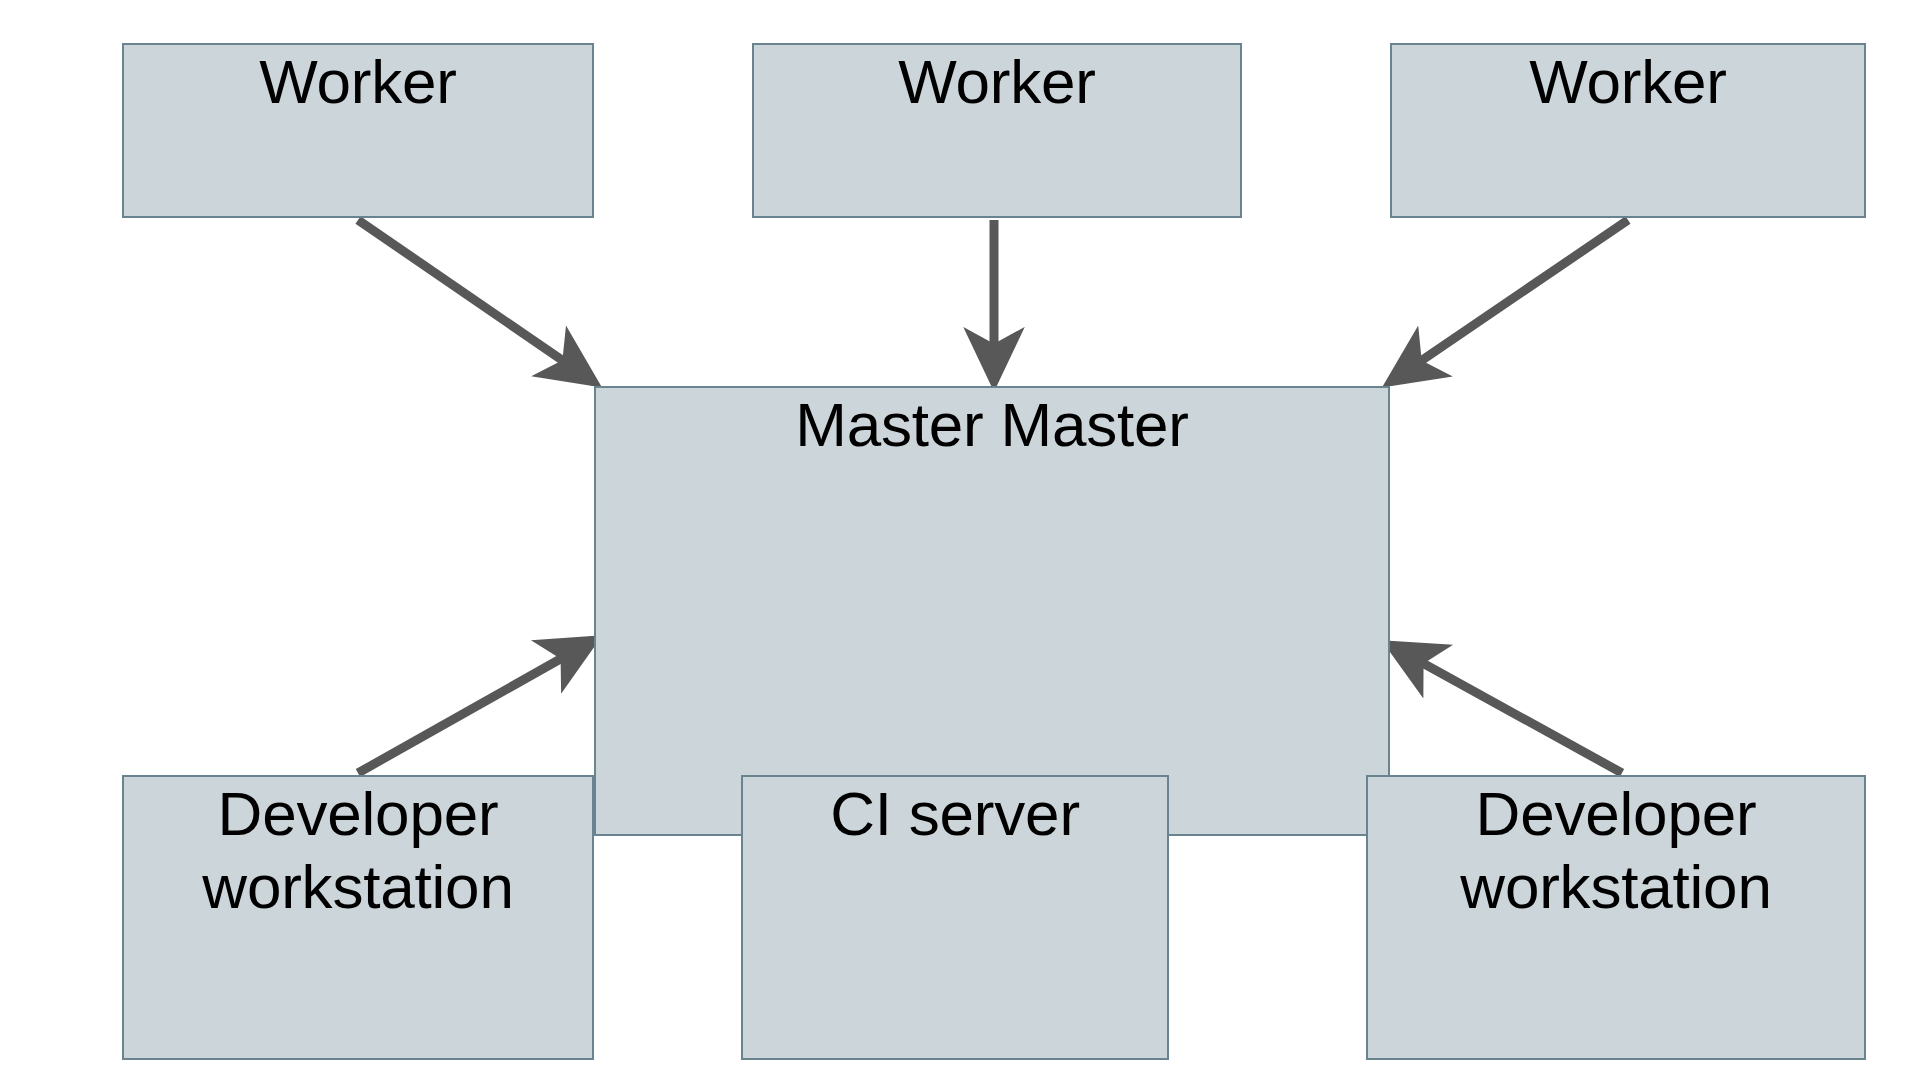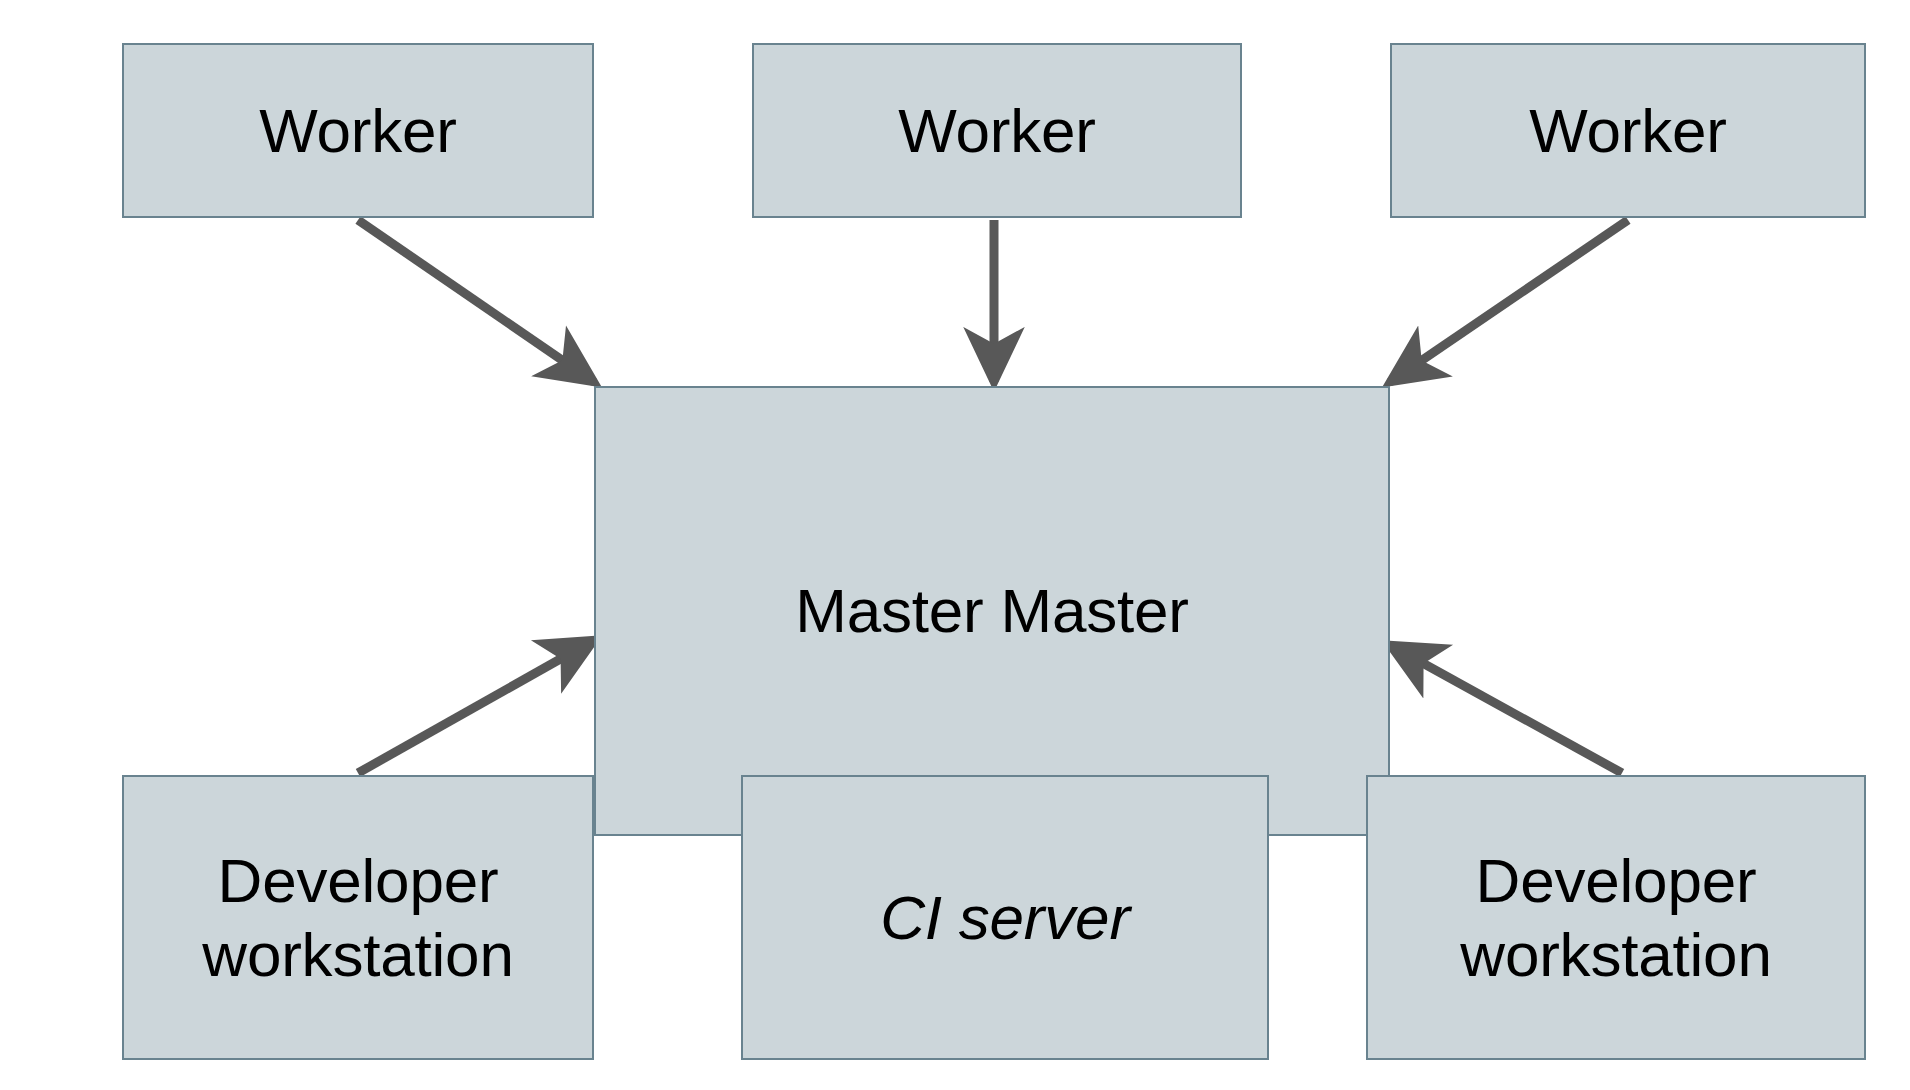--- a/index.html
+++ b/index.html
@@ -25,39 +25,39 @@
     width: 1910px;
     height: 1090px;
     pointer-events: none;
   }
   .node {
     position: absolute;
     box-sizing: border-box;
     background: #ccd6da;
     border: 2px solid #69838f;
     display: flex;
-    align-items: center;
+    align-items: flex-start;
     justify-content: center;
     text-align: center;
   }
   .node-label {
     color: #000000;
     font-family: "Liberation Sans", sans-serif;
     font-weight: 400;
     line-height: 1.18;
     white-space: pre-line;
     letter-spacing: -0.2px;
   }
   
   #node-worker-1 { left: 122px;  top: 43px;  width: 472px; height: 175px; }
   #node-worker-2 { left: 752px;  top: 43px;  width: 490px; height: 175px; }
   #node-worker-3 { left: 1390px; top: 43px;  width: 476px; height: 175px; }
   #node-build-master { left: 594px; top: 386px; width: 796px; height: 450px; }
   #node-dev-workstation-1 { left: 122px;  top: 775px; width: 472px; height: 285px; }
-  #node-ci-server        { left: 741px;  top: 775px; width: 528px; height: 285px; font-style: italic; }
+  #node-ci-server        { left: 741px;  top: 775px; width: 428px; height: 285px; }
   #node-dev-workstation-2 { left: 1366px; top: 775px; width: 500px; height: 285px; }
 
   #node-worker-1 .node-label,
   #node-worker-2 .node-label,
   #node-worker-3 .node-label { font-size: 62px; }
   #node-build-master .node-label { font-size: 62px; }
   #node-dev-workstation-1 .node-label,
   #node-dev-workstation-2 .node-label { font-size: 62px; }
   #node-ci-server .node-label { font-size: 62px; }
 </style>

